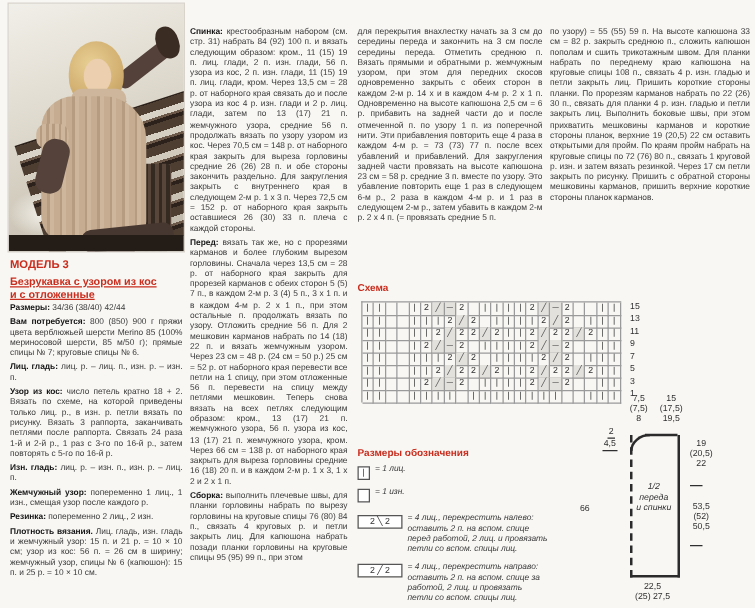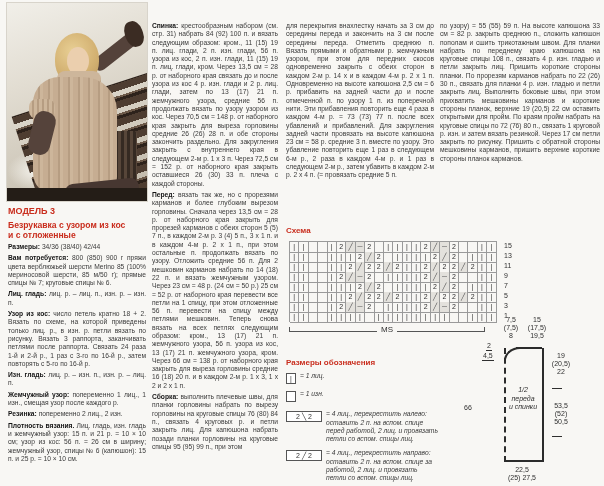--- a/index.html
+++ b/index.html
@@ -39,21 +39,21 @@
   .photo-bottom{position:absolute;left:0;bottom:0;width:100%;height:13px;background:#241d17;}
   .snow{position:absolute;left:0;bottom:10px;width:60px;height:40px;border-radius:50%;
     background:radial-gradient(#f6f4ee 0%,rgba(246,244,238,0) 70%);}
 
   
   .col{position:absolute;font-size:6.7px;line-height:8.3px;text-align:justify;}
   .col p{margin:0 0 3px 0;}
   b{color:#141414;}
   .red{color:#c92d1d;font-weight:bold;}
   .title1{font-size:9px;line-height:11px;margin:0;}
-  .title2{font-size:8.6px;line-height:10px;margin:0 0 8px 0;}
+  .title2{font-size:8.6px;line-height:10px;margin:0 0 8px 0;text-decoration:underline;}
   .heading-red{position:absolute;font-size:8px;font-weight:bold;color:#c92d1d;}
 
   #col1{left:8px;top:206px;width:138px;}
   #col2{left:152px;top:22px;width:126px;}
   #col3{left:286px;top:22px;width:148px;}
   #col4{left:440px;top:22px;width:160px;}
 
   
   #chart{position:absolute;left:289px;top:241px;}
   .grid{display:inline-block;border-left:1px solid #9a9a9a;border-top:1px solid #9a9a9a;}
@@ -324,25 +324,20 @@
         <div class="gcell">|</div>
         <div class="gcell">|</div>
         <div class="gcell">|</div>
         <div class="gcell"></div>
         <div class="gcell"></div>
         <div class="gcell">|</div>
         <div class="gcell">|</div>
         <div class="gcell">|</div>
       </div></div>
   <div class="rownums" id="chart-rownums"><div class="rownum">15</div><div class="rownum">13</div><div class="rownum">11</div><div class="rownum">9</div><div class="rownum">7</div><div class="rownum">5</div><div class="rownum">3</div><div class="rownum">1</div></div>
-  <div class="msline">
-    <i class="seg l"></i>
-    <span>MS</span>
-    <i class="seg r"></i>
-  </div>
 </div>
 
 <div class="heading-red" style="left:286px;top:358px;">Размеры обозначения</div>
 <div id="legend">
   <div class="leg-item">
     <span class="leg-sym"><span class="box">|</span></span>
     <span class="leg-text">= 1 лиц.</span>
   </div>
   <div class="leg-item">
     <span class="leg-sym"><span class="box"></span></span>

